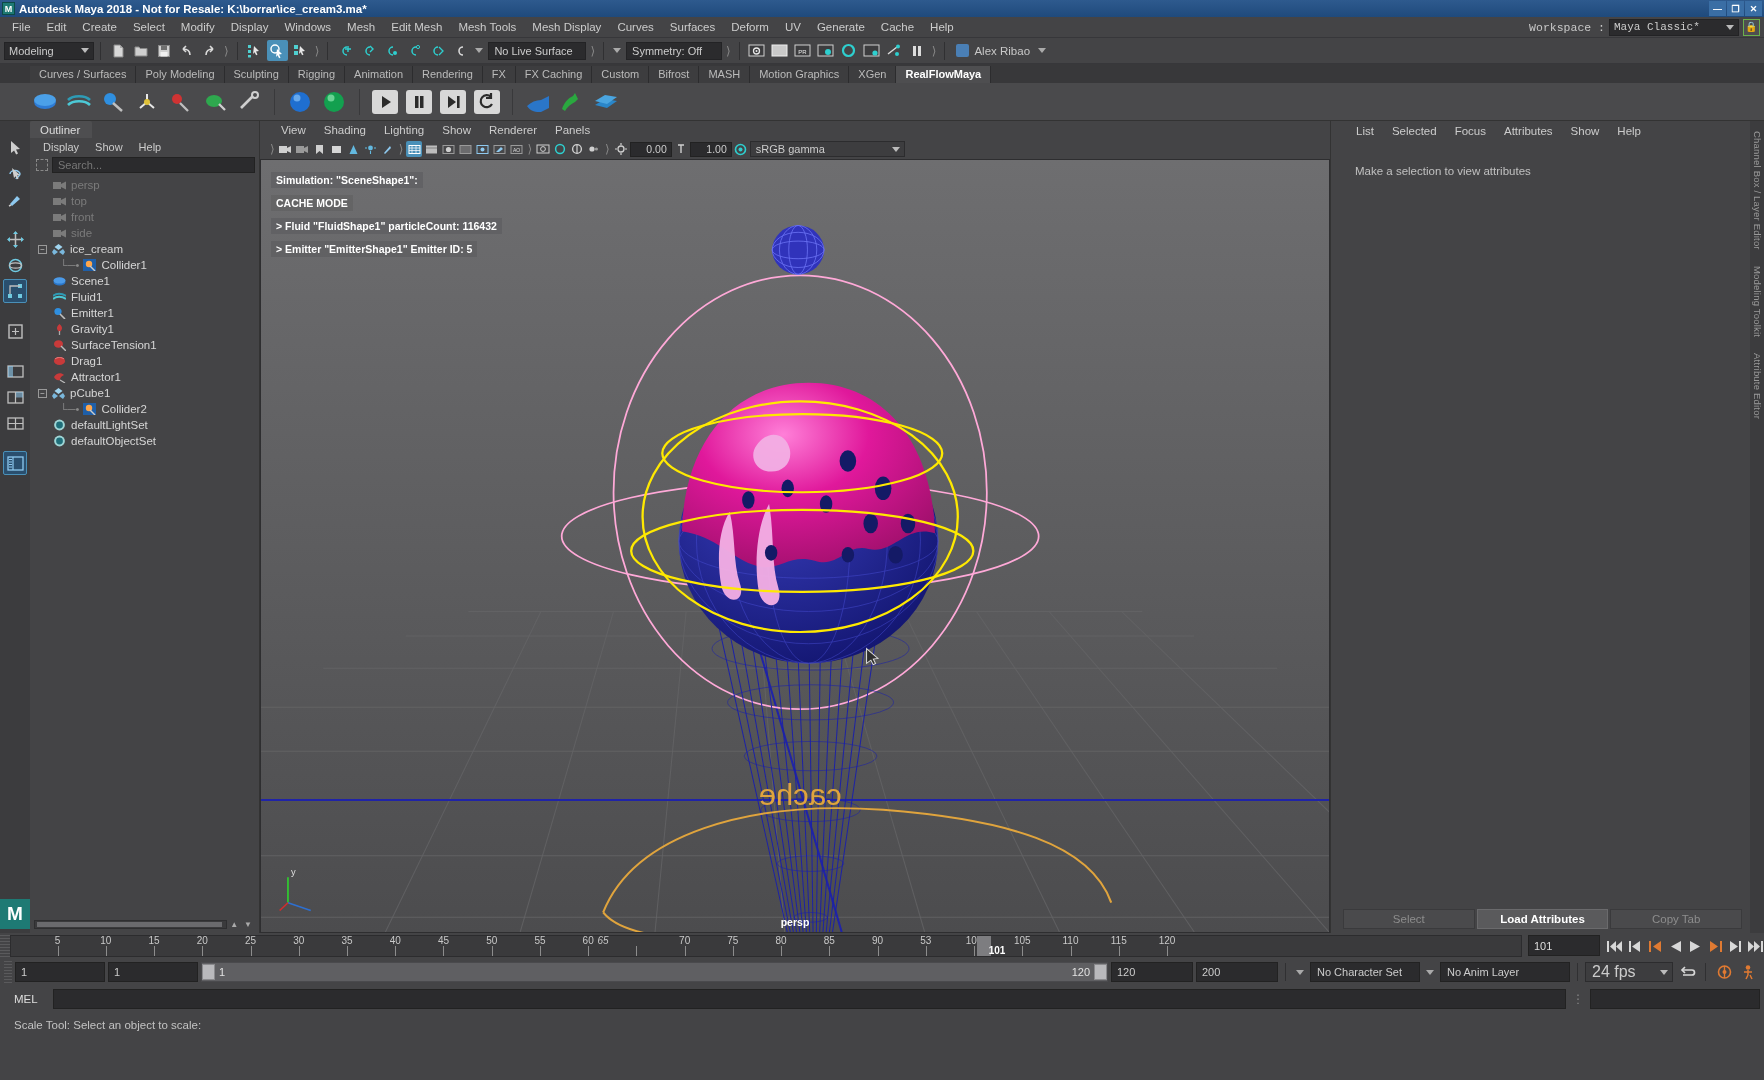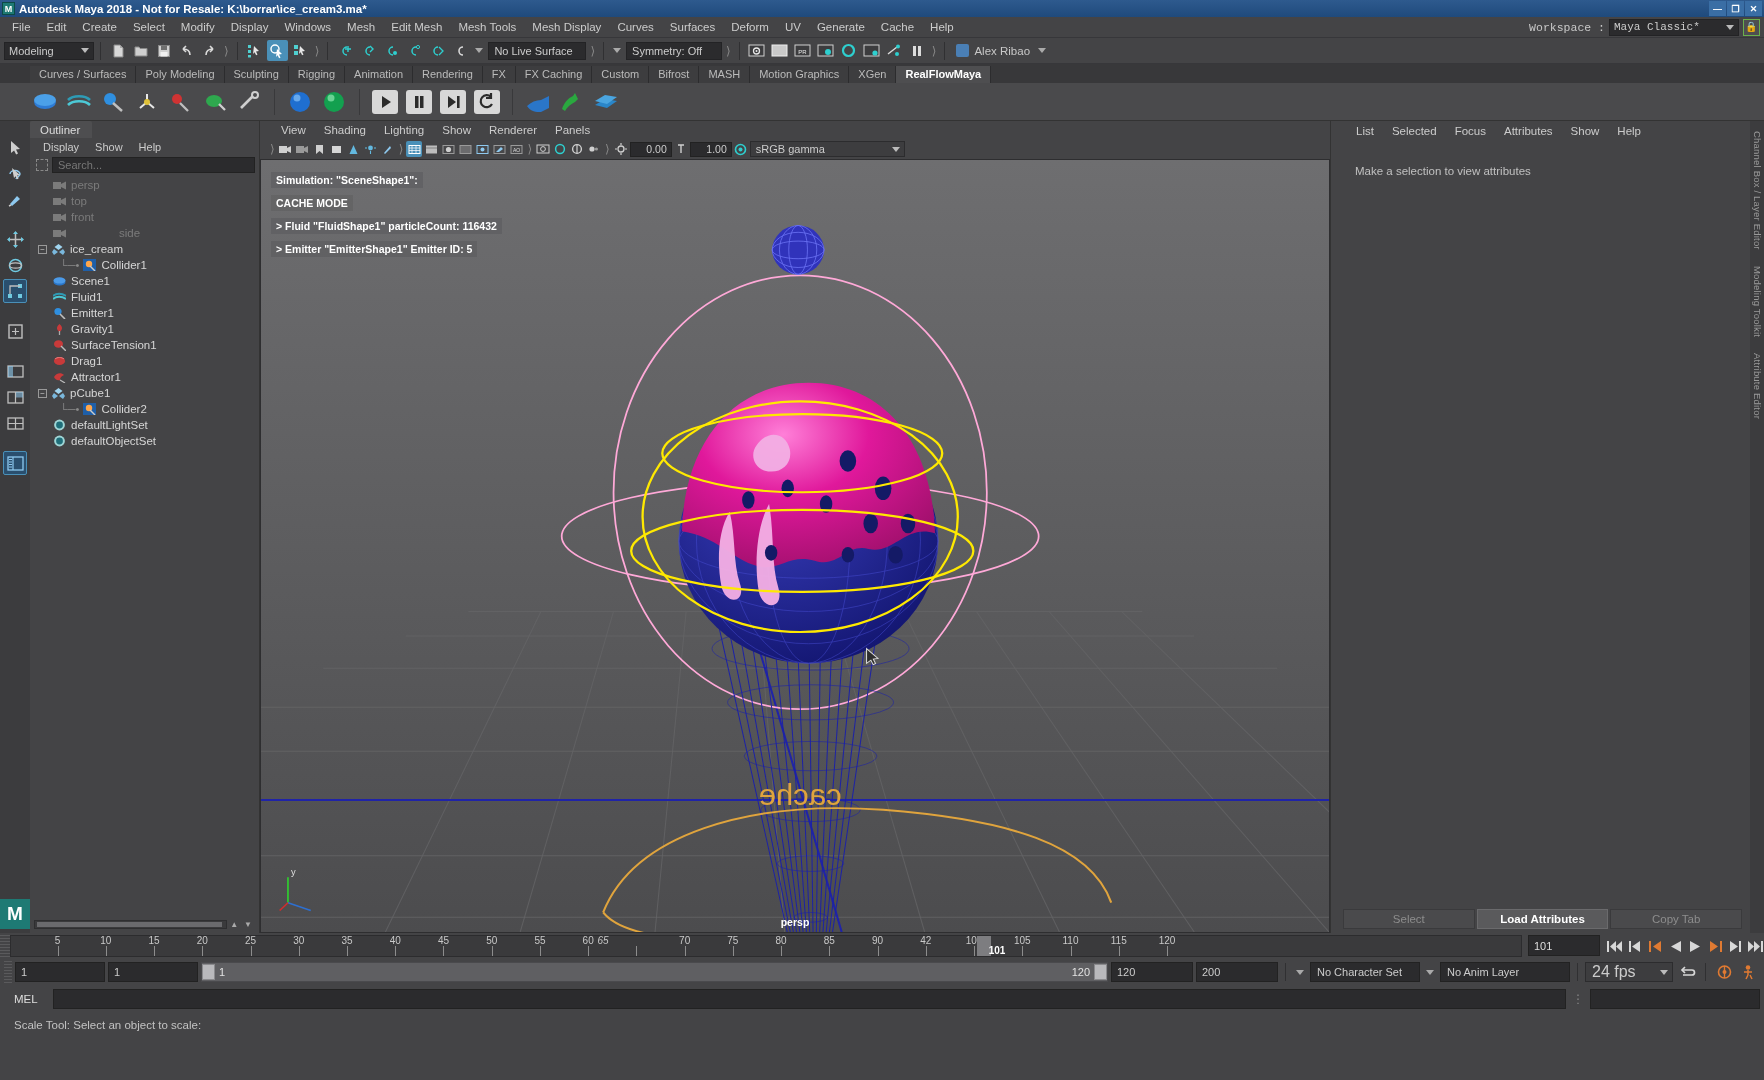--- a/index.html
+++ b/index.html
@@ -597,21 +597,21 @@
         </div>
         <div class="onode dim" style="padding-left: 22px;">
           <span class="ico" style="color: rgb(123, 123, 123);">
             <svg width="13" height="9" viewBox="0 0 13 9">
               <rect x="0" y="1" width="8" height="7" fill="currentColor"></rect>
               <path d="M8 3l5-2.5v8L8 6z" fill="currentColor"></path>
             </svg>
           </span>
           <span class="lbl">front</span>
         </div>
-        <div class="onode dim" style="padding-left: 22px; gap: 48px;">
+        <div class="onode dim" style="padding-left: 22px;">
           <span class="ico" style="color: rgb(123, 123, 123);">
             <svg width="13" height="9" viewBox="0 0 13 9">
               <rect x="0" y="1" width="8" height="7" fill="currentColor"></rect>
               <path d="M8 3l5-2.5v8L8 6z" fill="currentColor"></path>
             </svg>
           </span>
           <span class="lbl">side</span>
         </div>
         <div class="onode" style="padding-left: 8px;">
           <span class="exp">−</span>
@@ -1089,21 +1089,21 @@
       <div class="ticklbl" style="left: 673.647px;">70</div>
       <div class="tick" style="left: 673.647px;"></div>
       <div class="ticklbl" style="left: 721.882px;">75</div>
       <div class="tick" style="left: 721.882px;"></div>
       <div class="ticklbl" style="left: 770.118px;">80</div>
       <div class="tick" style="left: 770.118px;"></div>
       <div class="ticklbl" style="left: 818.353px;">85</div>
       <div class="tick" style="left: 818.353px;"></div>
       <div class="ticklbl" style="left: 866.588px;">90</div>
       <div class="tick" style="left: 866.588px;"></div>
-      <div class="ticklbl" style="left: 914.824px;">42</div>
+      <div class="ticklbl" style="left: 914.824px;">53</div>
       <div class="tick" style="left: 914.824px;"></div>
       <div class="ticklbl" style="left: 963.059px;">100</div>
       <div class="tick" style="left: 963.059px;"></div>
       <div class="ticklbl" style="left: 1011.29px;">105</div>
       <div class="tick" style="left: 1011.29px;"></div>
       <div class="ticklbl" style="left: 1059.53px;">110</div>
       <div class="tick" style="left: 1059.53px;"></div>
       <div class="ticklbl" style="left: 1107.76px;">115</div>
       <div class="tick" style="left: 1107.76px;"></div>
       <div class="ticklbl" style="left: 1156px;">120</div>

